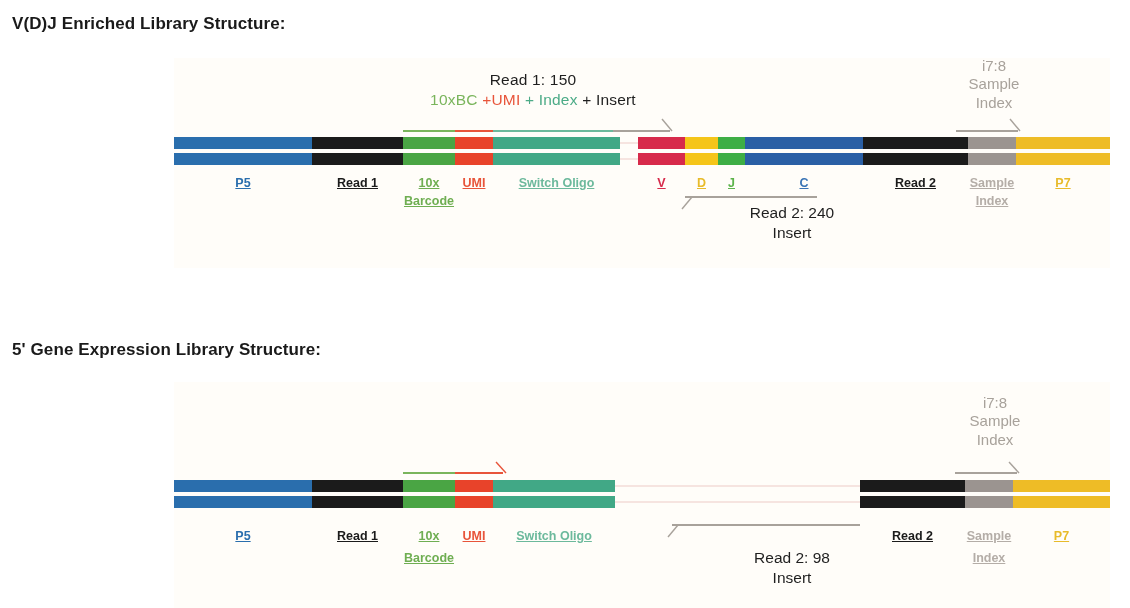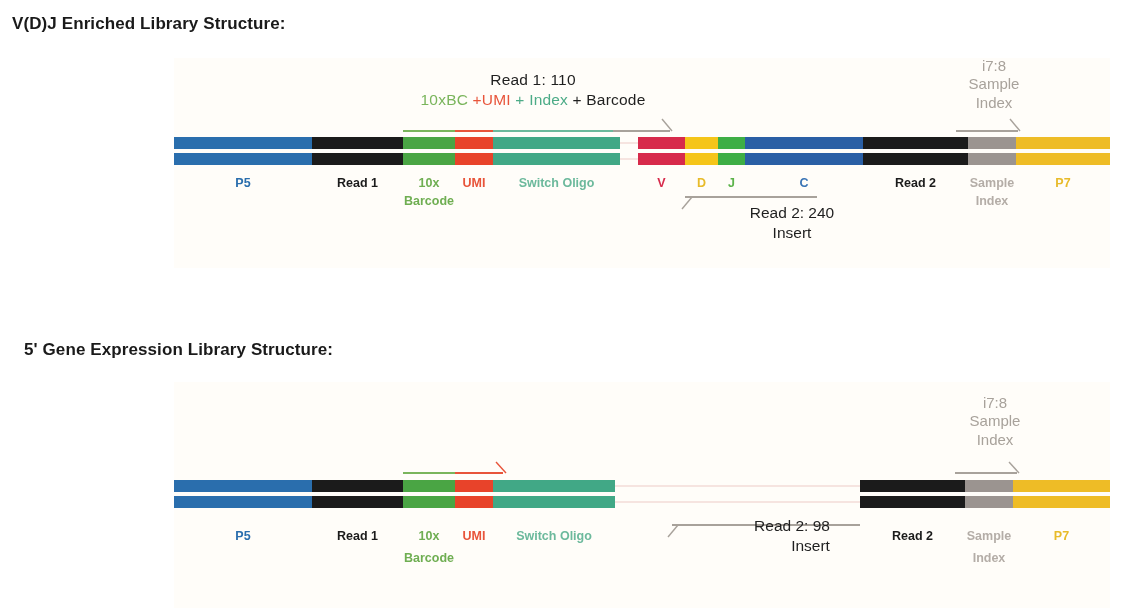--- a/index.html
+++ b/index.html
@@ -42,20 +42,21 @@
   }
 
   
   .seg-label {
     position:absolute;
     font-size:12.5px;
     font-weight:700;
     white-space:nowrap;
     text-align:center;
     transform:translateX(-50%);
+    text-decoration:underline;
   }
   .seg-label.sub { font-weight:700; }
 
   
   .anno {
     position:absolute;
     white-space:nowrap;
     text-align:center;
     transform:translateX(-50%);
   }
@@ -102,23 +103,23 @@
 </head>
 <body>
 
 <div class="page">
 
   <div class="panel-tint" style="left:174px; top:58px; width:936px; height:210px;"></div>
 
   <div class="section-title" style="left:12px; top:14px;">V(D)J Enriched Library Structure:</div>
 
   <div class="anno" style="left:533px; top:71px;">
-    <div class="anno-line1">Read 1: 110</div>
+    <div class="anno-line1">Read 1: 150</div>
     <div class="anno-line2">
-      <span class="pc-green">10xBC</span><span> </span><span class="pc-red">+UMI</span><span> </span><span class="pc-teal">+ Index</span><span> </span><span class="pc-black">+ Barcode</span>
+      <span class="pc-green">10xBC</span><span> </span><span class="pc-red">+UMI</span><span> </span><span class="pc-teal">+ Index</span><span> </span><span class="pc-black">+ Insert</span>
     </div>
   </div>
 
   <div class="rule" style="left:403px; top:130px; width:52px; background:#7ab55c;"></div>
   <div class="rule" style="left:455px; top:130px; width:38px; background:#e8543a;"></div>
   <div class="rule" style="left:493px; top:130px; width:120px; background:#6cb99c;"></div>
   <div class="rule" style="left:613px; top:130px; width:57px; background:#a8a29b;"></div>
   <svg class="arrow-svg" style="left:660px; top:118px; width:18px; height:16px;">
     <line x1="2" y1="1" x2="12" y2="13" stroke="#a8a29b"></line>
   </svg>
@@ -185,21 +186,21 @@
   <svg class="arrow-svg" style="left:680px; top:196px; width:18px; height:16px;">
     <line x1="12" y1="1" x2="2" y2="13" stroke="#a8a29b"></line>
   </svg>
   <div class="read2-anno" style="left:792px; top:203px;">
     <div>Read 2: 240</div>
     <div>Insert</div>
   </div>
 
   <div class="panel-tint" style="left:174px; top:382px; width:936px; height:226px;"></div>
 
-  <div class="section-title" style="left:12px; top:340px;margin-left:12px;">5' Gene Expression Library Structure:</div>
+  <div class="section-title" style="left:12px; top:340px;">5' Gene Expression Library Structure:</div>
 
   <div class="rule" style="left:403px; top:472px; width:52px; background:#7ab55c;"></div>
   <div class="rule" style="left:455px; top:472px; width:48px; background:#e8543a;"></div>
   <svg class="arrow-svg" style="left:494px; top:461px; width:18px; height:16px;">
     <line x1="2" y1="1" x2="12" y2="12" stroke="#e8543a"></line>
   </svg>
 
   <div class="index-anno" style="left:995px; top:394px;">
     <div>i7:8</div>
     <div>Sample</div>
@@ -243,18 +244,18 @@
       <div class="seg-label" style="left: 912.5px; top: 529px; color: rgb(27, 27, 27);">Read 2</div>
       <div class="seg-label" style="left: 989px; top: 529px; color: rgb(180, 173, 167);">Sample</div>
       <div class="seg-label sub" style="left: 989px; top: 551px; color: rgb(180, 173, 167);">Index</div>
       <div class="seg-label" style="left: 1061.5px; top: 529px; color: rgb(232, 187, 42);">P7</div>
     </div>
 
   <div class="rule" style="left:672px; top:524px; width:188px; background:#a8a29b;"></div>
   <svg class="arrow-svg" style="left:666px; top:524px; width:18px; height:16px;">
     <line x1="12" y1="1" x2="2" y2="13" stroke="#a8a29b"></line>
   </svg>
-  <div class="read2-anno" style="left:792px; top:516px;text-align:right;">
+  <div class="read2-anno" style="left:792px; top:548px;">
     <div>Read 2:  98</div>
     <div>Insert</div>
   </div>
 
 </div>
 
 </body></html>

